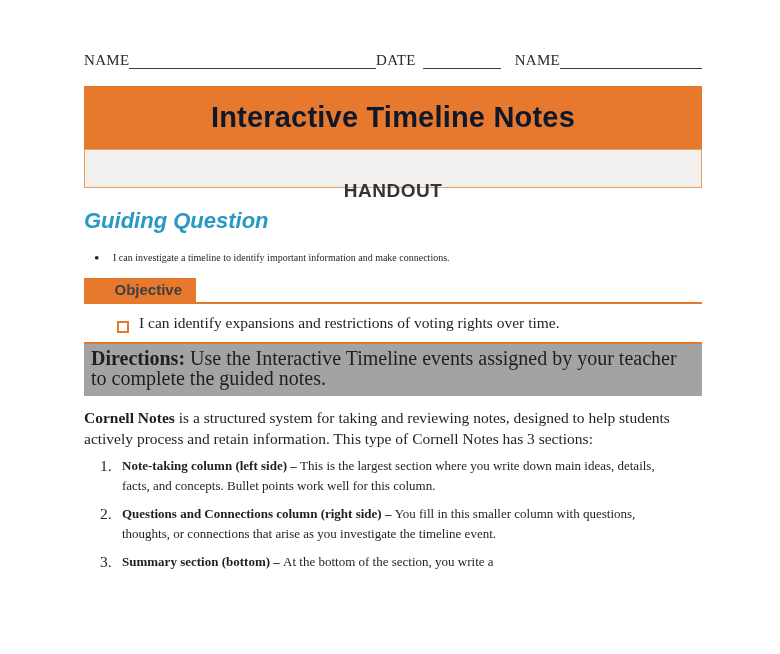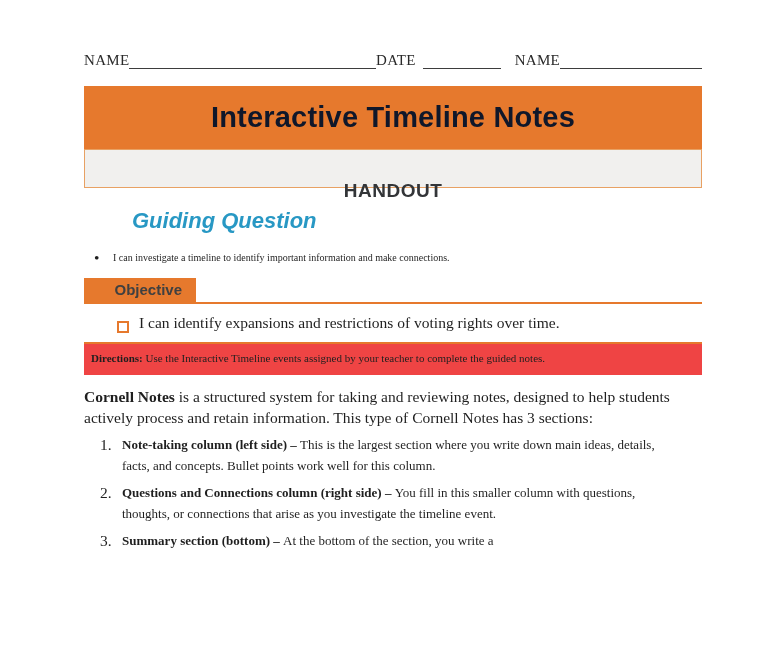--- a/index.html
+++ b/index.html
@@ -78,21 +78,20 @@
   }
 
   
   .guiding-heading {
     margin-top: 20px;
     font-family: "Liberation Sans", sans-serif;
     font-style: italic;
     font-weight: bold;
     font-size: 22px;
     color: #2898C4;
-    margin-left: 48px;
   }
   .bullet-row {
     margin-top: 13px;
     display: flex;
     padding-left: 10px;
   }
   .bullet-glyph {
     width: 19px;
     flex: 0 0 19px;
     font-size: 15.5px;
@@ -136,24 +135,24 @@
     margin-right: 10px;
   }
   .checkbox-text {
     font-size: 15.5px;
     line-height: 20px;
   }
 
   
   .directions-box {
     margin-top: 9px;
-    background: #ef4444;
+    background: #a3a3a3;
     border-top: 2.5px solid #E6792D;
     padding: 4px 24px 7px 7px;
-    font-size: 11px;
+    font-size: 20px;
     line-height: 20.5px;
   }
 
   
   .para {
     margin-top: 11px;
     font-size: 15.5px;
     line-height: 21px;
   }
 

